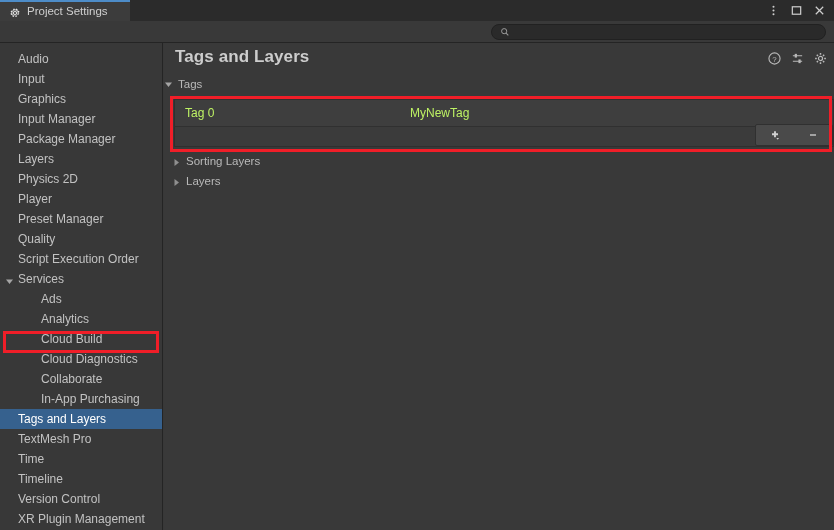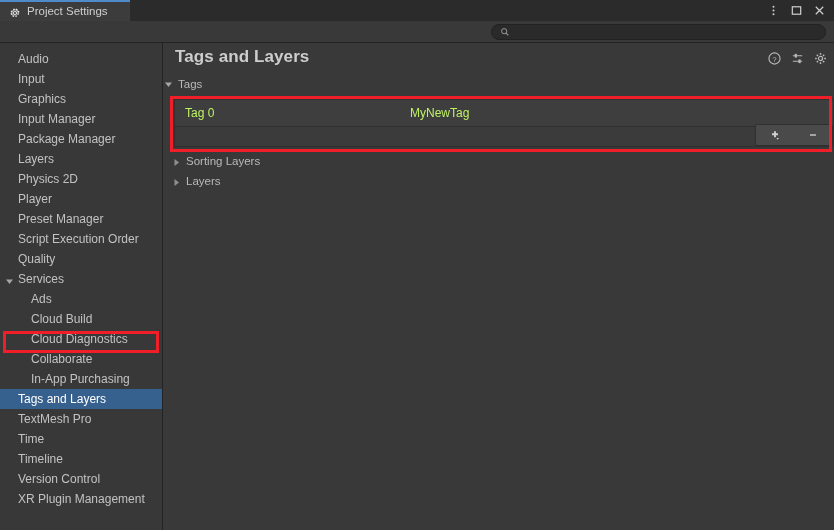--- a/index.html
+++ b/index.html
@@ -106,21 +106,21 @@
     white-space: nowrap;
   }
   .nav-item .arrow {
     position: absolute;
     left: 5px;
     width: 9px; height: 9px;
     display: block;
   }
   .nav-item .nav-label { display: block; }
   .nav-item.lvl0 .nav-label { padding-left: 18px; }
-  .nav-item.lvl1 .nav-label { padding-left: 31px; }
+  .nav-item.lvl1 .nav-label { padding-left: 41px; }
   .nav-item.selected {
     background: #36618e;
   }
   .nav-item.selected .nav-label { color: #ffffff; }
 
   
   .content {
     position: absolute; left: 164px; top: 43px;
     width: 670px; height: 487px;
     background: #393939;
@@ -287,33 +287,36 @@
         <div class="nav-item lvl0">
           <span class="nav-label">Physics 2D</span>
         </div>
         <div class="nav-item lvl0">
           <span class="nav-label">Player</span>
         </div>
         <div class="nav-item lvl0">
           <span class="nav-label">Preset Manager</span>
         </div>
         <div class="nav-item lvl0">
+          <span class="nav-label">Quality</span>
+        </div>
+        <div class="nav-item lvl0">
           <span class="nav-label">Script Execution Order</span>
-        </div>
-        <div class="nav-item lvl0">
-          <span class="nav-label">Quality</span>
         </div>
         <div class="nav-item lvl0">
           <span class="arrow"><svg viewBox="0 0 9 9" width="9" height="9">
               <path d="M1 2.5 L8 2.5 L4.5 7 Z" fill="#a5a5a5"></path>
             </svg></span>
           <span class="nav-label">Services</span>
         </div>
         <div class="nav-item lvl1">
           <span class="nav-label">Ads</span>
+        </div>
+        <div class="nav-item lvl1">
+          <span class="nav-label">Analytics</span>
         </div>
         <div class="nav-item lvl1">
           <span class="nav-label">Cloud Build</span>
         </div>
         <div class="nav-item lvl1">
           <span class="nav-label">Cloud Diagnostics</span>
         </div>
         <div class="nav-item lvl1">
           <span class="nav-label">Collaborate</span>
         </div>

